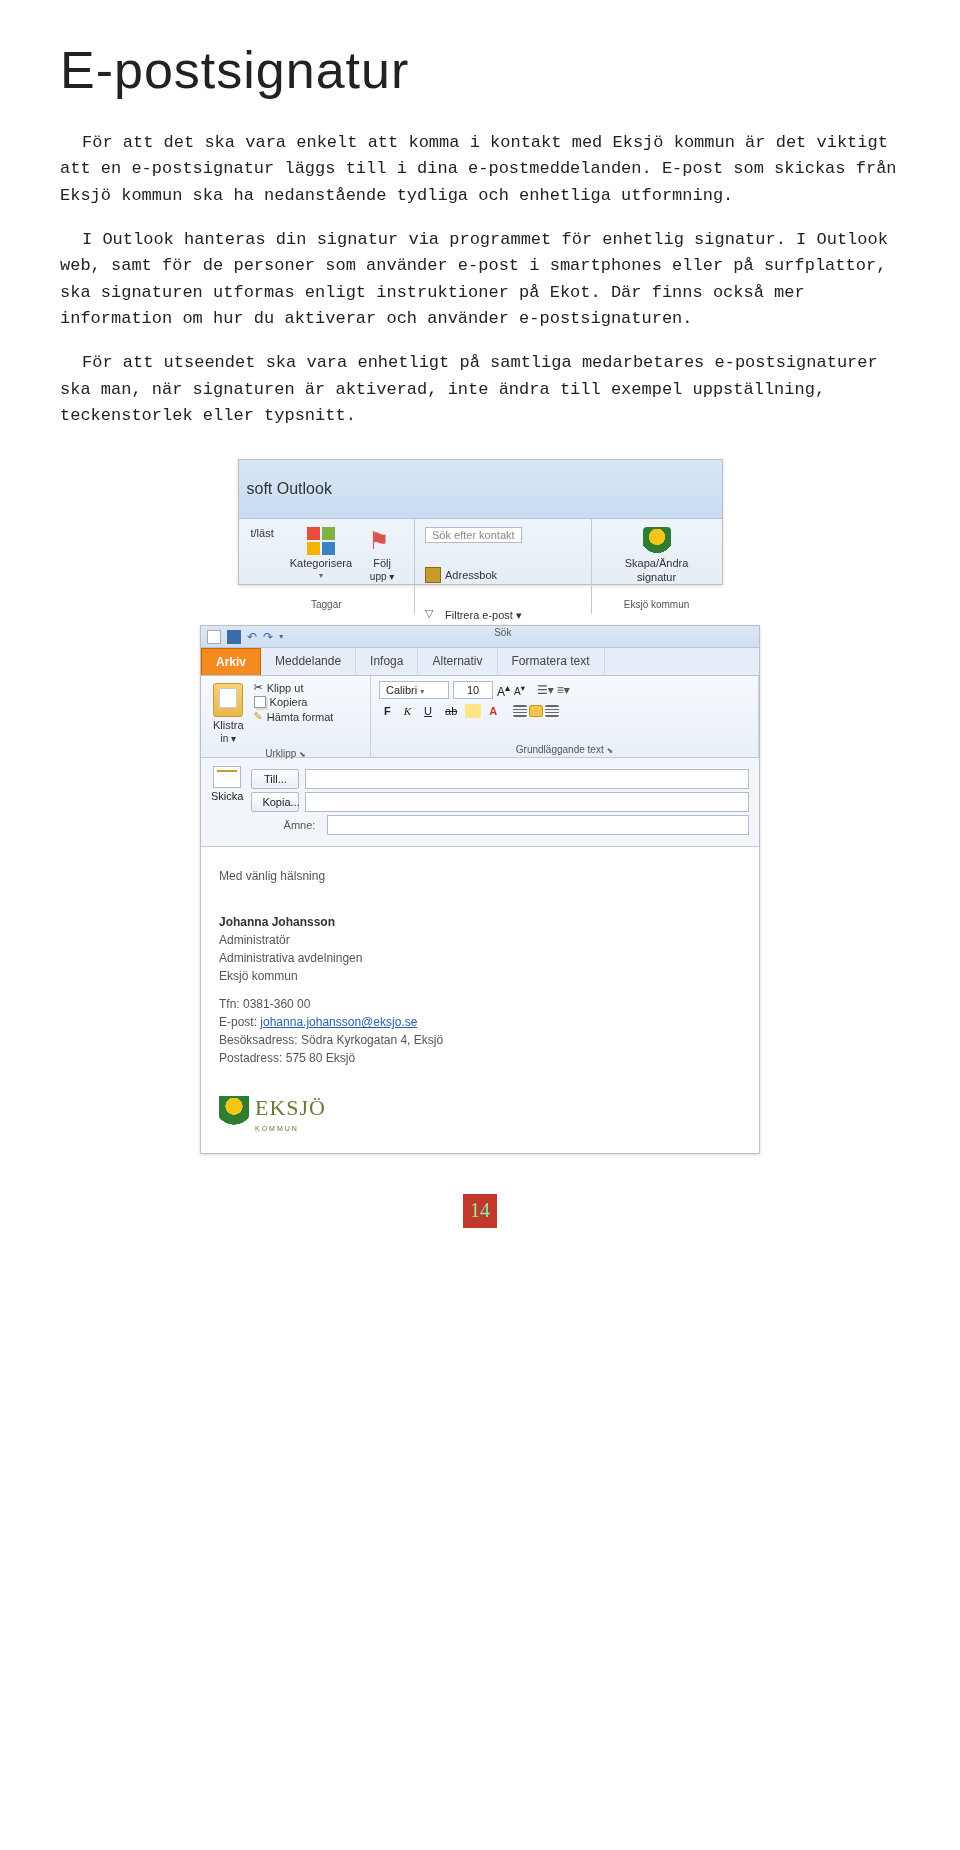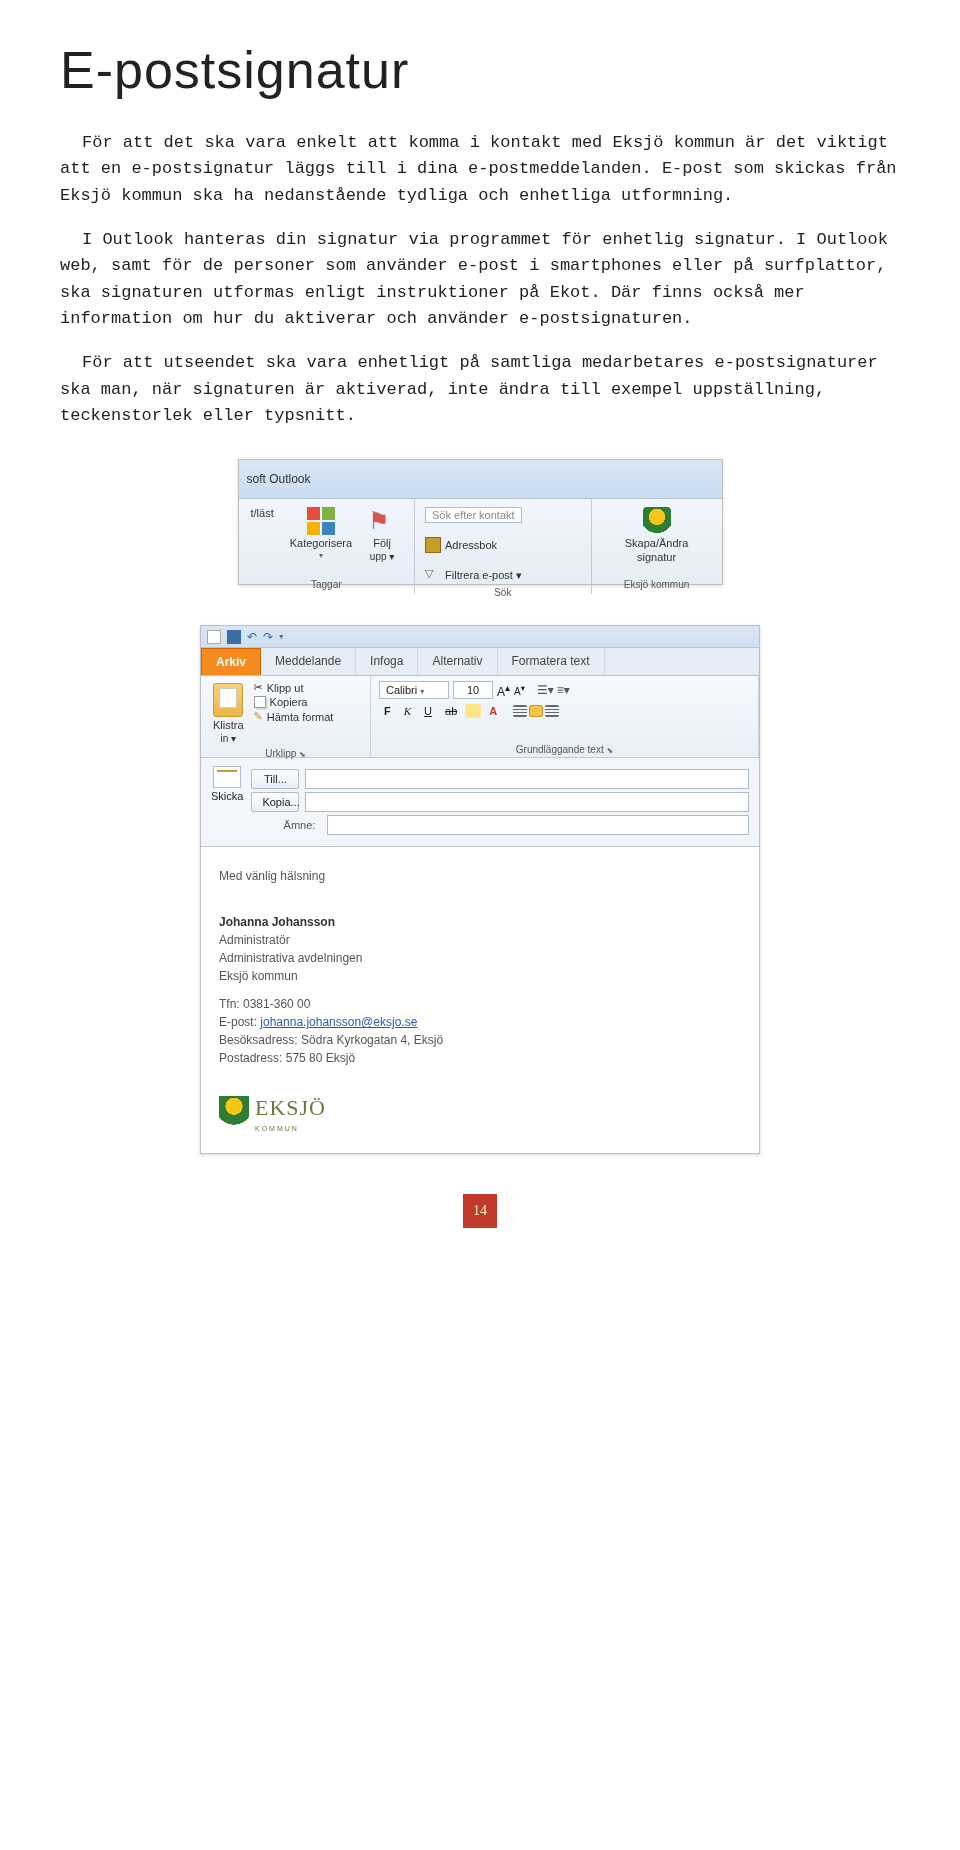--- a/index.html
+++ b/index.html
@@ -28,22 +28,22 @@
   .indent { text-indent: 22px; }
   .screenshot {
     border: 1px solid #bfbfbf;
     background: linear-gradient(#f6fafe, #e6edf6);
     margin: 30px auto;
     box-shadow: 0 1px 3px rgba(0,0,0,0.15);
   }
   .ss1 { width: 485px; height: 126px; }
   .ss1-titlebar {
     background: linear-gradient(#d8e6f6, #c9dcf0);
-    font-size: 12px;
-    padding: 12px 8px;
+    font-size: 16px;
+    padding: 20px 8px;
     color: #333;
     border-bottom: 1px solid #b5c5d8;
     font-family: 'Segoe UI', Tahoma, sans-serif;
   }
   .ss1-ribbon {
     display: flex;
     height: 95px;
   }
   .rib-group {
     border-right: 1px solid #c0cbd8;
@@ -125,22 +125,22 @@
   .send-icon::after{content:'';position:absolute;inset:3px;border-top:2px solid #c79a2c;}
   .msgbody{background:#fff;padding:20px 18px 18px 18px;font-size:12px;color:#555;line-height:1.5;}
   .msgbody .greet{margin-bottom:28px;}
   .msgbody .name{font-weight:bold;color:#333;}
   .msgbody a{color:#2a5db0;text-decoration:underline;}
   .logo-row{display:flex;align-items:center;gap:6px;margin-top:14px;}
   .crest2{width:30px;height:34px;background:radial-gradient(circle at 50% 30%, #f5c518 0 30%, #2e7d32 31% 65%, transparent 66%);}
   .eksjo-word{font-family:Georgia,serif;color:#6a7a3a;font-size:22px;letter-spacing:1px;}
   .eksjo-sub{font-size:7px;letter-spacing:2px;color:#6a7a3a;}
   .pagenum{
-    width:34px;height:34px;background:#c0392b;color:#fef9c3;display:flex;align-items:center;justify-content:center;
-    font-family:Georgia,serif;font-size:14px;margin:40px auto 0 auto;
+    width:34px;height:34px;background:#c0392b;color:#86efac;display:flex;align-items:center;justify-content:center;
+    font-family:Georgia,serif;font-size:20px;margin:40px auto 0 auto;
   }
   .chev{font-size:8px;color:#666;}
 </style>
 </head>
 <body>
 
 <h1 class="title">E-postsignatur</h1>
 
 <p class="body indent">För att det ska vara enkelt att komma i kontakt med Eksjö kommun är det viktigt att en e-postsignatur läggs till i dina e-postmeddelanden. E-post som skickas från Eksjö kommun ska ha nedanstående tydliga och enhetliga utformning.</p>
 <p class="body indent">I Outlook hanteras din signatur via programmet för enhetlig signatur. I Outlook web, samt för de personer som använder e-post i smartphones eller på surfplattor, ska signaturen utformas enligt instruktioner på Ekot. Där finns också mer information om hur du aktiverar och använder e-postsignaturen.</p>
@@ -166,21 +166,21 @@
         </div>
         <div class="rib-btn">
           <div class="icon flag-icon">⚑</div>
           <span>Följ</span>
           <span style="font-size:10px">upp ▾</span>
         </div>
       </div>
       <div class="rib-group-label">Taggar</div>
     </div>
     <div class="rib-group" style="flex:1.4">
-      <div style="display:flex;flex-direction:column;gap:10px;">
+      <div style="display:flex;flex-direction:column;gap:20px;">
         <div class="small-btn">
           <span style="border:1px solid #b0bccb;background:#fff;padding:1px 6px;color:#888;">Sök efter kontakt</span>
         </div>
         <div class="small-btn">
           <span class="icon" style="background:#c79a2c;border:1px solid #8a6a1a;"></span>
           <span>Adressbok</span>
         </div>
         <div class="small-btn">
           <span class="icon" style="color:#555;">▽</span>
           <span>Filtrera e-post ▾</span>

